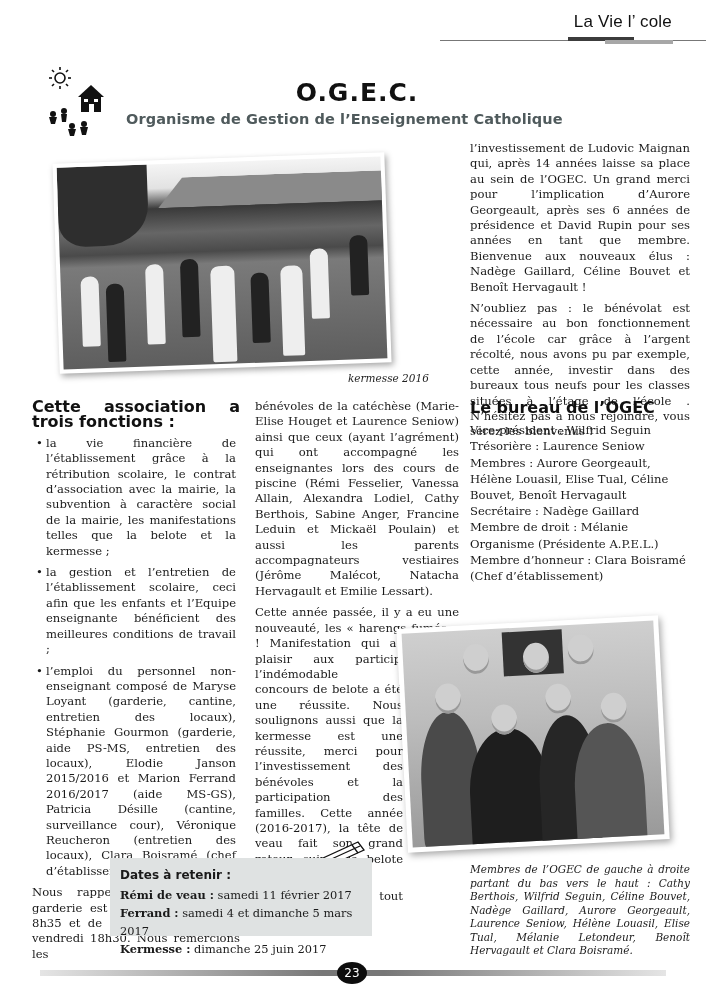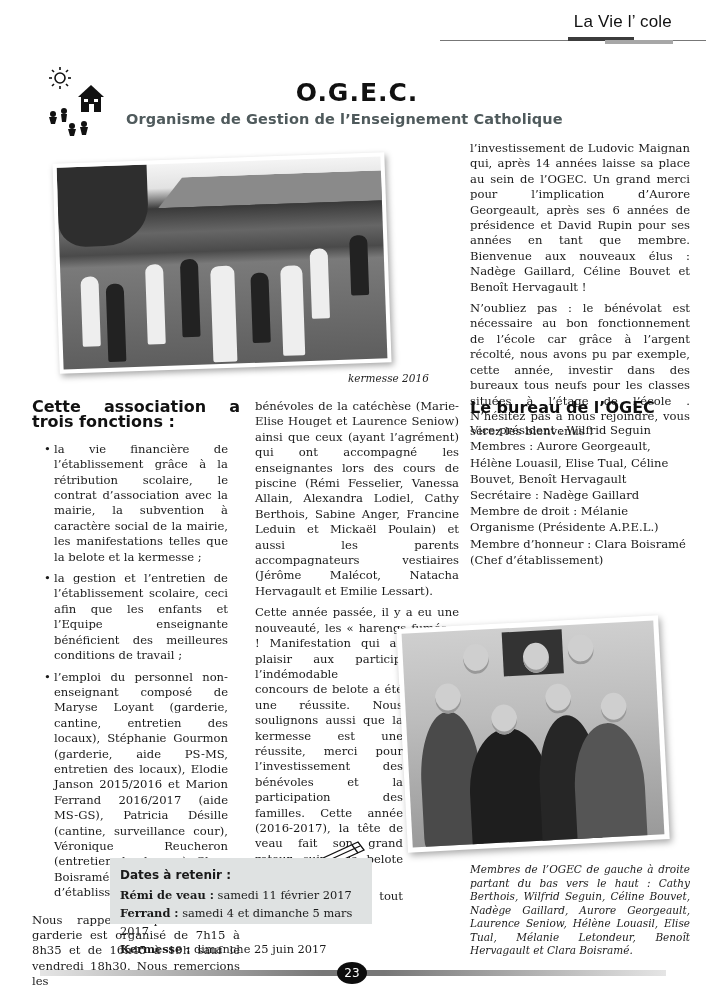--- a/index.html
+++ b/index.html
@@ -26,31 +26,31 @@
   .kid.dark { background:#222; }
   .caption1 { left:336px; top:372px; font-style:italic; font-size:10.5px; color:#222;margin-left:12px; }
   .photo2 { left:402px; top:622px; width:262px; height:224px; transform:rotate(-3deg); background:#fff; box-shadow:2px 3px 7px rgba(0,0,0,0.35); padding:5px; box-sizing:border-box; }
   .photo2-inner { width:100%; height:100%; position:relative; overflow:hidden; background:linear-gradient(180deg,#cfcfcf 0%, #bdbdbd 40%, #9a9a9a 100%); }
   .person { position:absolute; border-radius:50% 50% 10% 10%; }
   .head { position:absolute; width:26px; height:30px; border-radius:50%; background:#cfcfcf; box-shadow:inset 0 -3px 0 #999; }
   
   .col { font-size:11.6px; line-height:15.4px; text-align:justify; }
   .col p { margin:0 0 6px 0; }
   .h-sans { font-family:"DejaVu Sans", sans-serif; font-weight:bold; font-size:16px; margin-bottom:6px; color:#111; }
-  .bullets { list-style:none; margin:12px; padding:0; }
+  .bullets { list-style:none; margin:4px; padding:0; }
   .bullets li { position:relative; padding-left:10px; margin-bottom:6px; }
   .bullets li::before { content:"•"; position:absolute; left:0; top:0; }
   .colA { left:32px; top:399px; width:208px; }
   .colB { left:255px; top:399px; width:204px; }
   .colC { left:470px; top:141px; width:220px; }
   .colB .narrow { width:148px; }
   .bureau { left:470px; top:400px; width:220px; font-size:11.6px; line-height:16.2px; }
   .bureau .row { margin:0; }
   
-  .dates { left:110px; top:858px; width:262px; height:66px; background:#dfe2e2; padding:8px 10px; box-sizing:border-box; font-size:11.4px; line-height:18px; }
+  .dates { left:110px; top:858px; width:262px; height:78px; background:#dfe2e2; padding:8px 10px; box-sizing:border-box; font-size:11.4px; line-height:18px; }
   .dates .dh { font-family:"DejaVu Sans", sans-serif; font-weight:bold; font-size:12px; margin-bottom:2px; }
   .dates b { font-weight:bold; }
   .pencil { left:296px; top:838px; width:72px; height:42px; }
   .caption2 { left:470px; top:863px; width:220px; font-style:italic; font-size:10.5px; line-height:13.5px; text-align:justify; }
   
   .foot-bar { left:40px; right:40px; top:970px; height:6px; background:linear-gradient(90deg,#e5e5e5 0%, #777 45%, #777 55%, #e5e5e5 100%); }
   .page-num { left:337px; top:962px; width:30px; height:22px; border-radius:50%; background:#0d0d0d; color:#fff; font-family:"DejaVu Sans", sans-serif; font-size:12px; text-align:center; line-height:22px; }
 </style>
 </head>
 <body>
@@ -129,20 +129,21 @@
 </div>
 
 <div class="abs col colC">
   <p>l’investissement de Ludovic Maignan qui, après 14 années laisse sa place au sein de l’OGEC. Un grand merci pour l’implication d’Aurore Georgeault, après ses 6 années de présidence et David Rupin pour ses années en tant que membre. Bienvenue aux nouveaux élus : Nadège Gaillard, Céline Bouvet et Benoît Hervagault !</p>
   <p>N’oubliez pas : le bénévolat est nécessaire au bon fonctionnement de l’école car grâce à l’argent récolté, nous avons pu par exemple, cette année, investir dans des bureaux tous neufs pour les classes situées à l’étage de l’école . N’hésitez pas à nous rejoindre, vous serez les bienvenus !</p>
 </div>
 
 <div class="abs bureau">
   <div class="h-sans">Le bureau de l’OGEC</div>
   <p class="row">Vice-président : Wilfrid Seguin</p>
+  <p class="row">Trésorière : Laurence Seniow</p>
   <p class="row">Membres : Aurore Georgeault, Hélène Louasil, Elise Tual, Céline Bouvet, Benoît Hervagault</p>
   <p class="row">Secrétaire : Nadège Gaillard</p>
   <p class="row">Membre de droit : Mélanie Organisme (Présidente A.P.E.L.)</p>
   <p class="row">Membre d’honneur : Clara Boisramé (Chef d’établissement)</p>
 </div>
 
 <div class="abs photo2" title="Group photo of the OGEC members">
   <div class="photo2-inner">
     <div style="position:absolute;left:100px;top:4px;width:60px;height:44px;background:#333;"></div>
     <div class="person" style="left:12px;top:80px;width:60px;height:140px;background:#4a4a4a;"></div>

